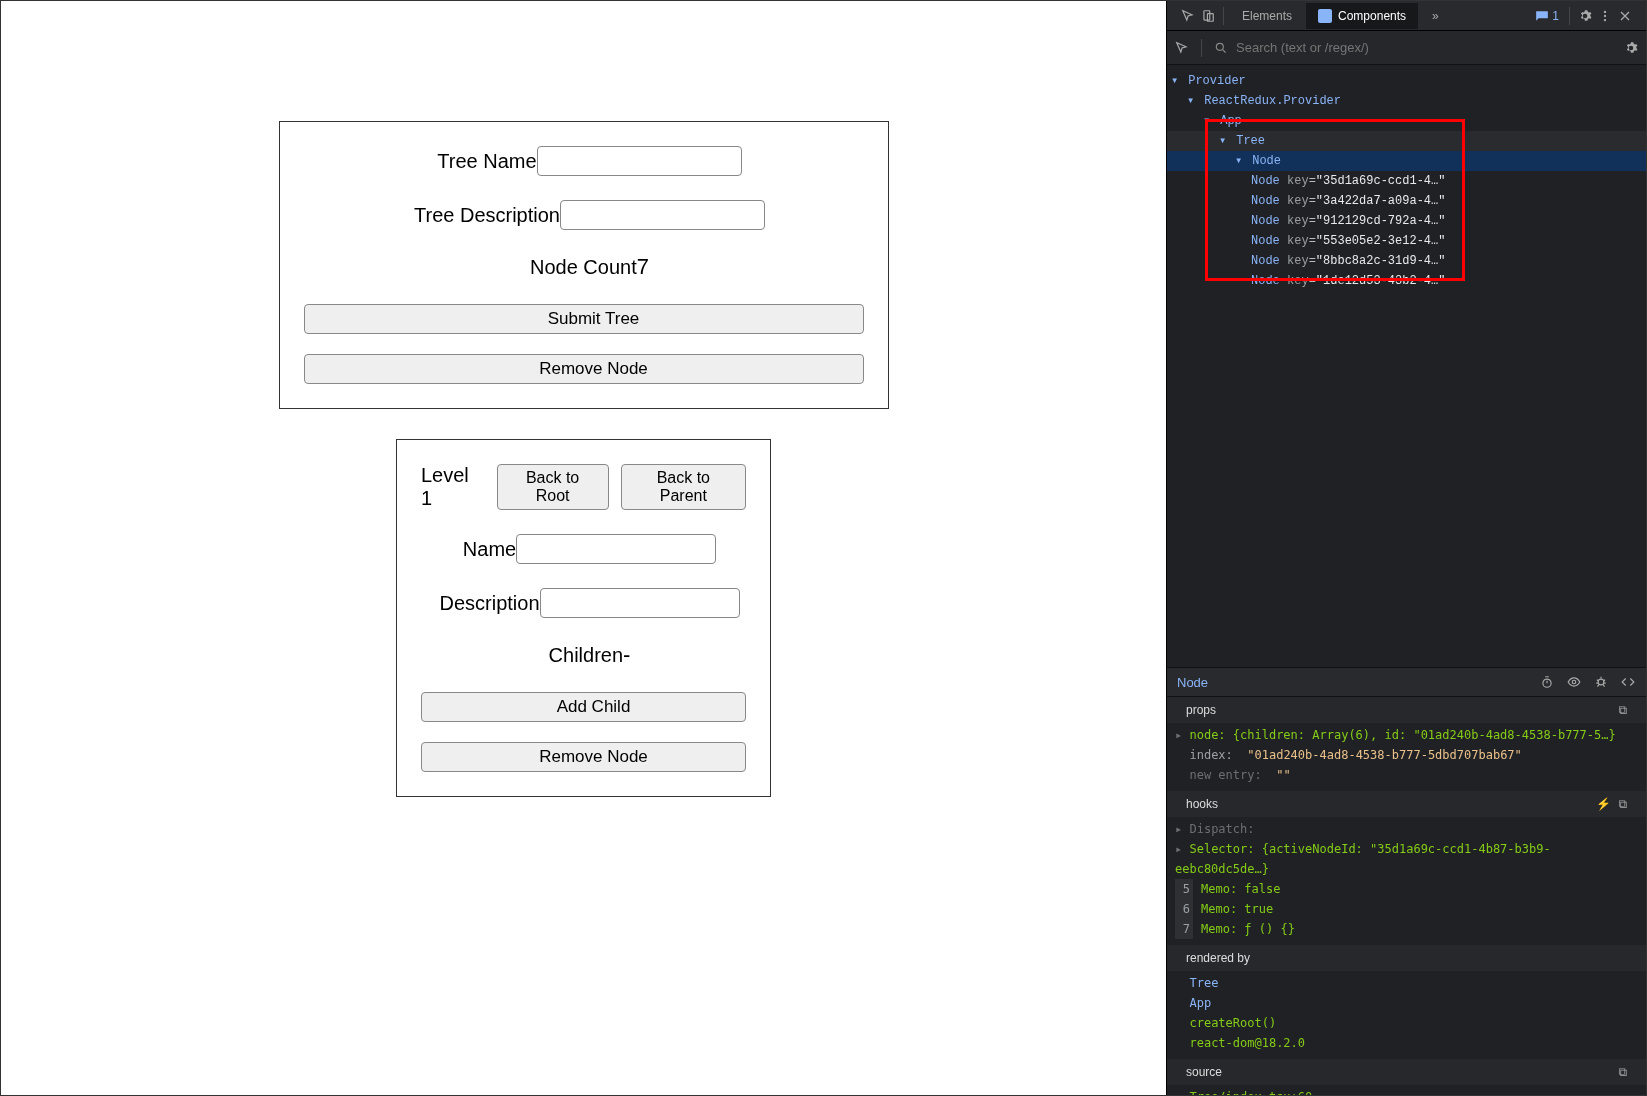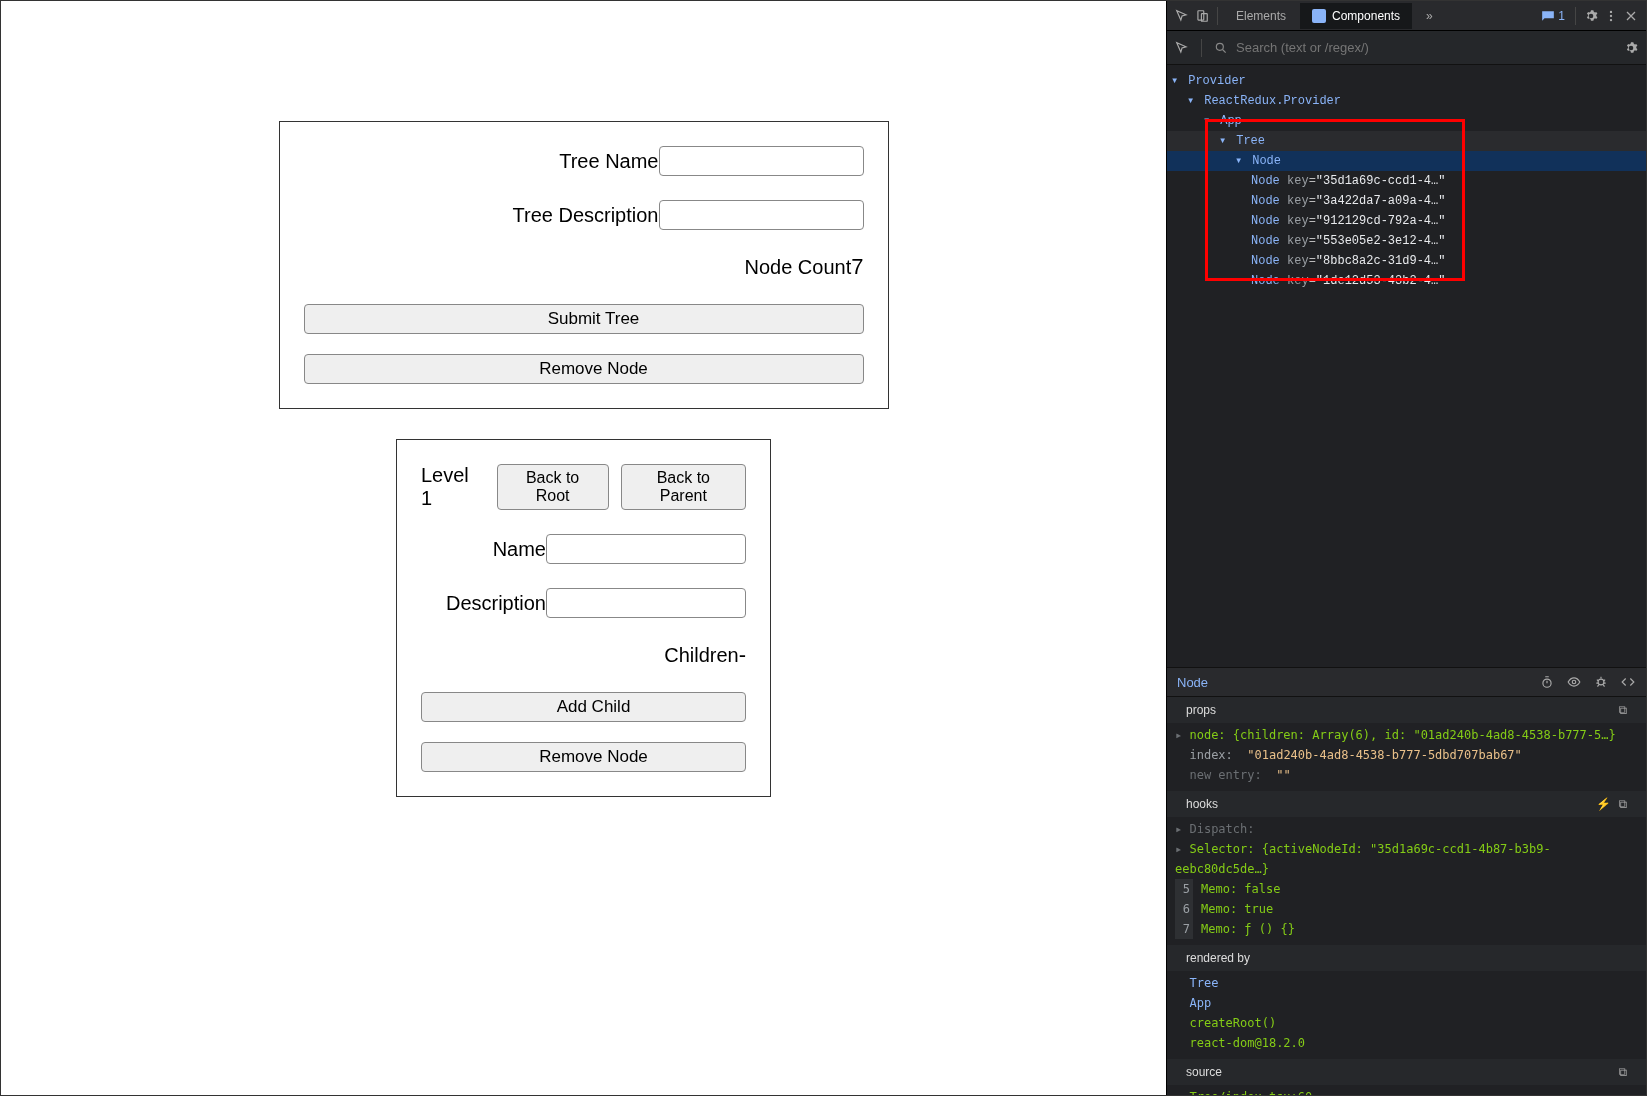--- a/index.html
+++ b/index.html
@@ -25,21 +25,21 @@
   .card {
     border: 1px solid #333;
     background: #fff;
     padding: 24px 24px 24px 24px;
     margin: 0 auto 30px auto;
   }
   .card.top { width: 610px; }
   .card.bottom { width: 375px; }
   .form-row {
     display: flex;
-    justify-content: flex-end;
+    justify-content: center;
     align-items: center;
     margin-bottom: 24px;
     font-size: 20px;
     margin-left: 12px;
   }
   .form-row input[type="text"] {
     width: 205px;
     height: 30px;
     border: 1px solid #888;
     border-radius: 4px;
@@ -90,21 +90,21 @@
     font-family: "Segoe UI", Arial, sans-serif;
     font-size: 12px;
     border-left: 1px solid #000;
   }
   .dt-header {
     display: flex;
     align-items: center;
     height: 30px;
     background: #292a2d;
     border-bottom: 1px solid #000;
-    padding: 0 6px;
+    padding: 0 12px;
     gap: 2px;
   }
   .dt-header .hicon {
     width: 18px; height: 18px;
     display: inline-flex; align-items: center; justify-content: center;
     color: #bbb;
   }
   .dt-tab {
     padding: 6px 12px;
     color: #aaa;

